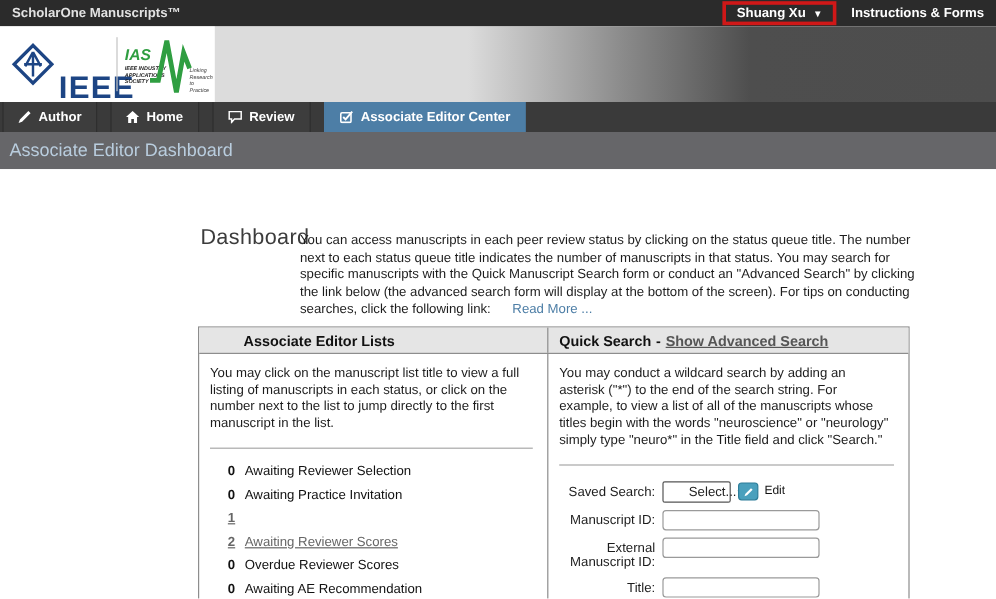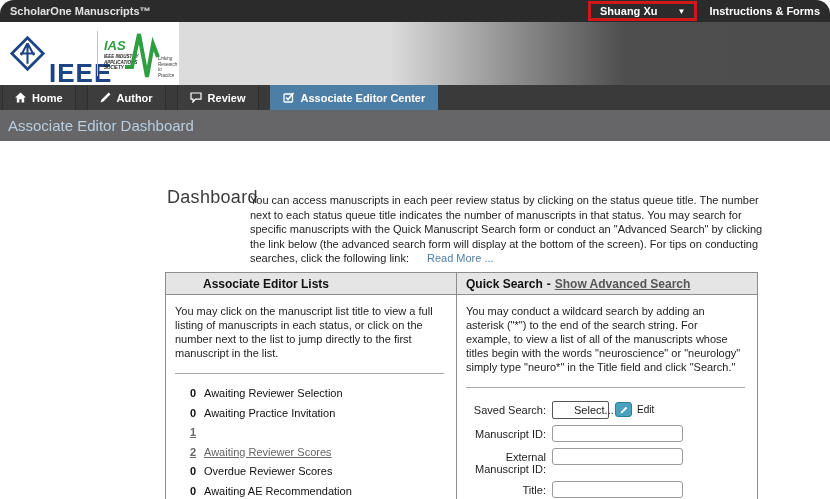--- a/index.html
+++ b/index.html
@@ -1,26 +1,26 @@
 <!DOCTYPE html>
 <html><head>
 <meta charset="utf-8">
 <style>
   * { margin:0; padding:0; box-sizing:border-box; }
   html,body { background:#fff; }
   body { font-family:"Liberation Sans", sans-serif; }
   #screen { position:relative; width:830px; height:499px; overflow:hidden; background:#fff;
-            font-size:11px; color:#222;border-radius:14px; }
+            font-size:11px; color:#222; }
 
   
   .topbar { position:absolute; left:0; top:0; width:830px; height:22px; background:#2b2b2b;
             display:flex; align-items:center; justify-content:space-between; padding:0 10px; }
   .brand { color:#e2e2e2; font-weight:bold; font-size:11px; }
   .topbar-right { display:flex; align-items:center; gap:12px; }
-  .user-box { border:3px solid #d01818; padding:0 9px; height:20px; display:flex; align-items:center; gap:20px; }
+  .user-box { border:3px solid #d01818; padding:0 9px; height:20px; display:flex; align-items:center; gap:6px; }
   .user-name { color:#fff; font-weight:bold; font-size:11px; }
   .caret { color:#fff; font-size:8px; }
   .instr { color:#fff; font-weight:bold; font-size:11px; text-decoration:none; }
 
   
   .logoband { position:absolute; left:0; top:22px; width:830px; height:63px;
               background:linear-gradient(to right,#dcdcdc 0px,#dcdcdc 390px,#8a8a8a 520px,#4e4e4e 625px,#4d4d4d 830px); }
   .logobox { position:absolute; left:0; top:0; width:179px; height:63px; background:#fff; }
   .ieee-diamond { position:absolute; left:9px; top:13px; width:37px; height:37px; }
   .ieee-text { position:absolute; left:49px; top:17px; font-size:26px; font-weight:bold;
@@ -123,29 +123,29 @@
           <div>Research</div>
           <div>to Practice</div>
         </div>
       </div>
     </div>
   </div>
 
   <div class="tabbar">
     <div class="tab">
       <svg width="11" height="11" viewBox="0 0 11 11">
-        <path d="M5.5 0.5 L11 5.5 H9.2 V10.5 H6.6 V7.2 H4.4 V10.5 H1.8 V5.5 H0 Z" fill="#fff"></path>
-      </svg>
-      <span>Home</span>
+        <path d="M0.5 10.5 L1.6 7.6 L8 1.2 L9.8 3 L3.4 9.4 Z M8.7 0.5 L10.5 2.3 L9.8 3 L8 1.2 Z" fill="#fff"></path>
+      </svg>
+      <span>Author</span>
     </div>
     <div class="tab">
       <svg width="11" height="11" viewBox="0 0 11 11">
-        <path d="M0.5 10.5 L1.6 7.6 L8 1.2 L9.8 3 L3.4 9.4 Z M8.7 0.5 L10.5 2.3 L9.8 3 L8 1.2 Z" fill="#fff"></path>
-      </svg>
-      <span>Author</span>
+        <path d="M5.5 0.5 L11 5.5 H9.2 V10.5 H6.6 V7.2 H4.4 V10.5 H1.8 V5.5 H0 Z" fill="#fff"></path>
+      </svg>
+      <span>Home</span>
     </div>
     <div class="tab">
       <svg width="12" height="11" viewBox="0 0 12 11">
         <path d="M1 1 H11 V7.2 H5.4 L3 10 V7.2 H1 Z" fill="none" stroke="#fff" stroke-width="1.2"></path>
       </svg>
       <span>Review</span>
     </div>
     <div class="tab active">
       <svg width="12" height="11" viewBox="0 0 12 11">
         <rect x="1" y="2" width="8.5" height="8" fill="none" stroke="#fff" stroke-width="1.3" rx="1"></rect>

